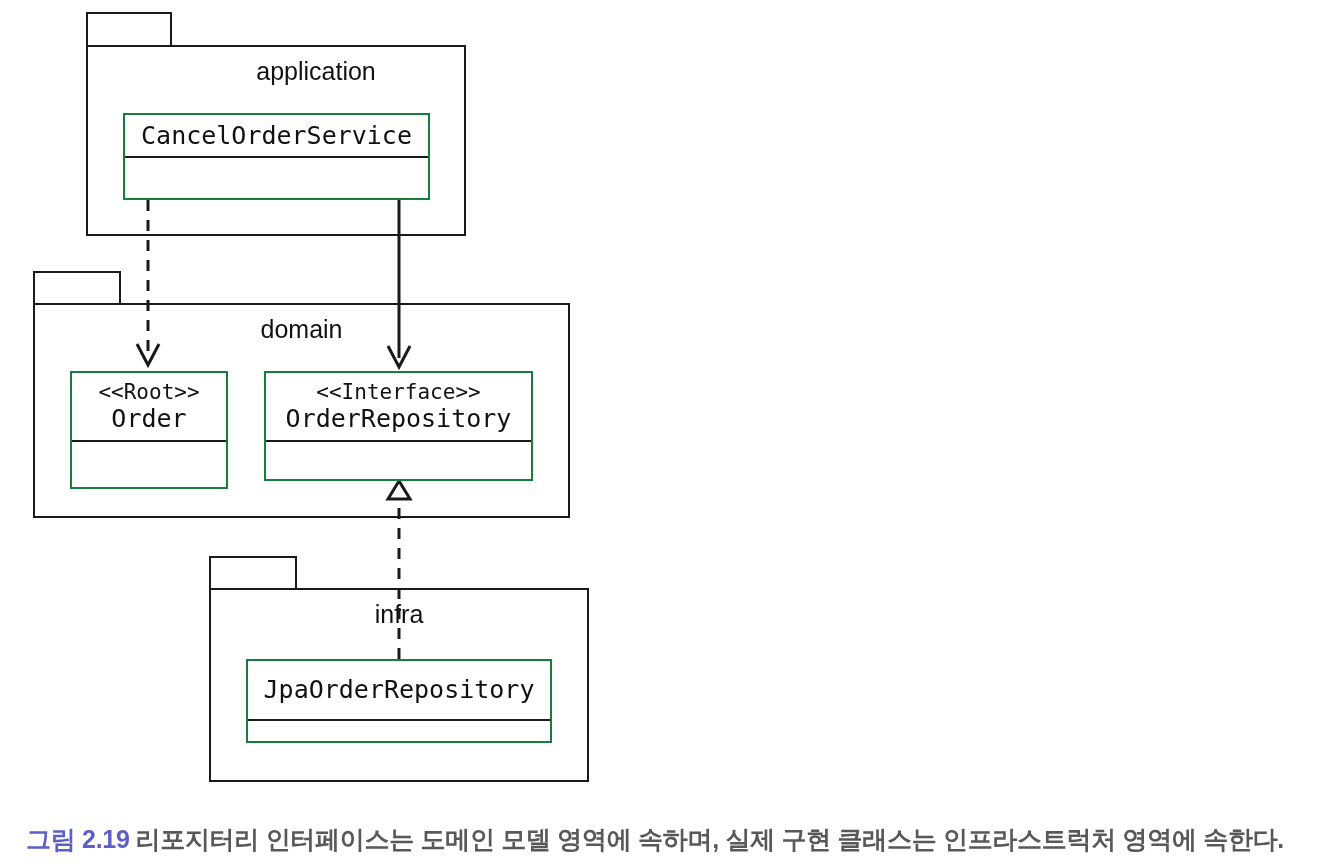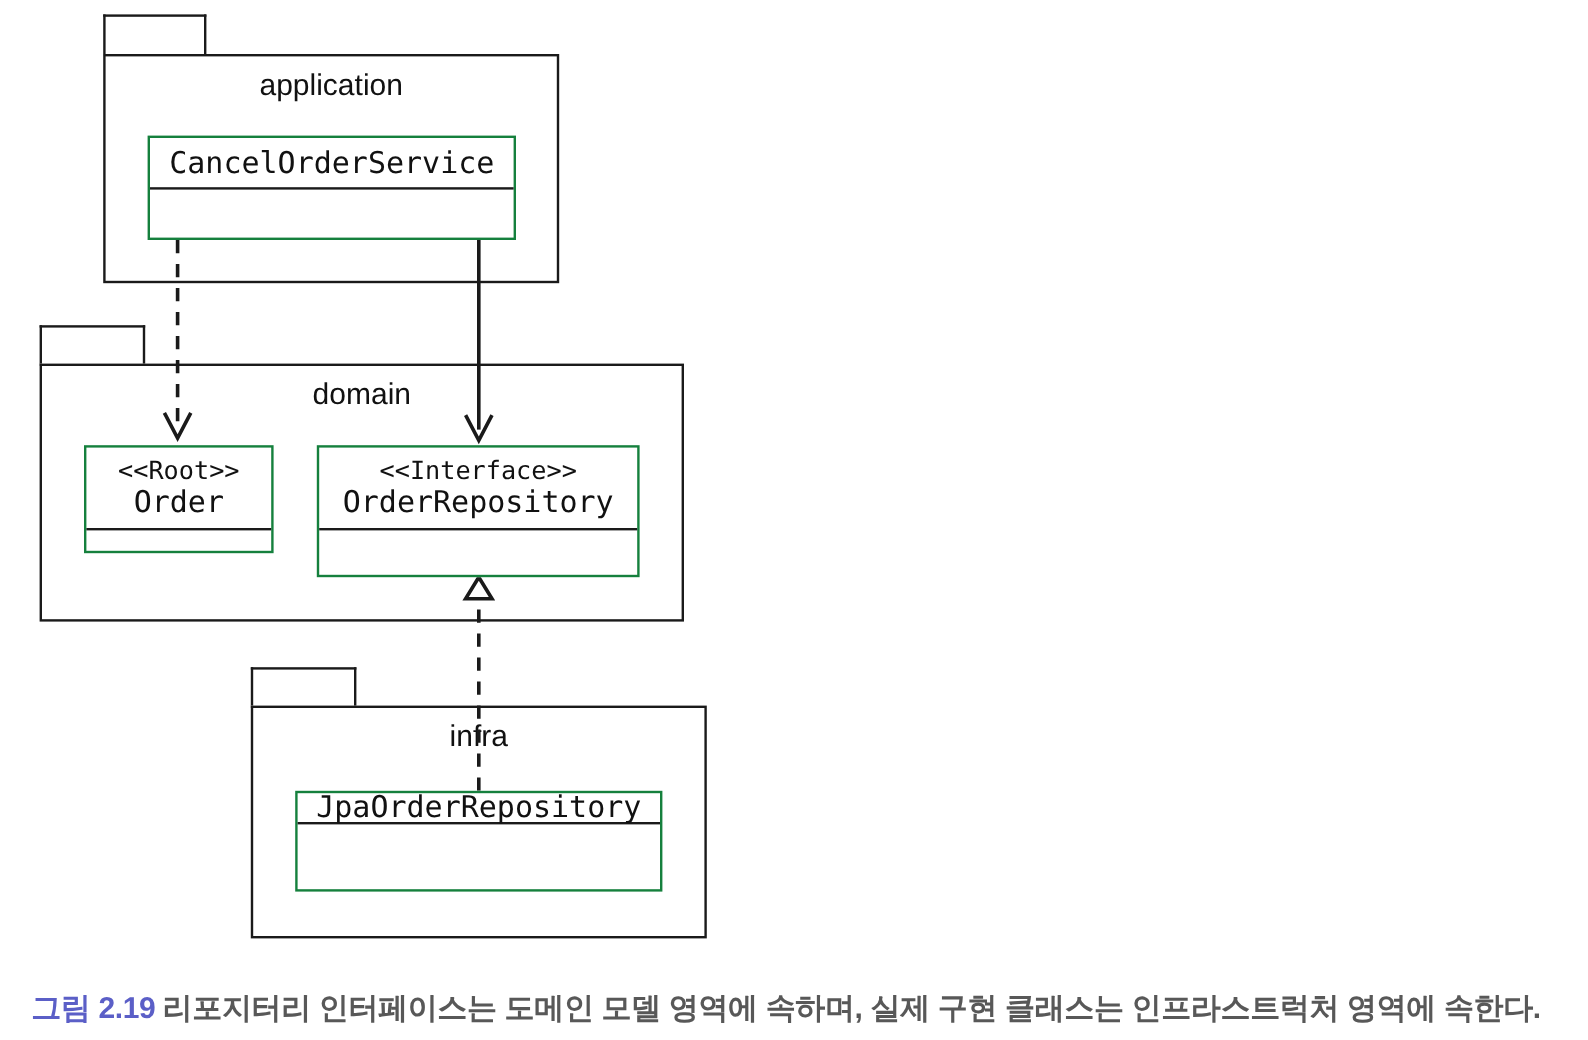--- a/index.html
+++ b/index.html
@@ -123,37 +123,37 @@
   }
 </style>
 </head>
 <body>
 
 <div id="diagram-canvas">
 
   <div class="package" style="left:86px; top:12px; width:380px; height:224px;">
     <div class="package-tab" style="width:86px; height:35px;"></div>
     <div class="package-body" style="top:33px; width:380px; height:191px;"></div>
-    <div class="package-label" style="top:45px;">application</div>
+    <div class="package-label" style="top:45px;margin-left:40px;">application</div>
   </div>
 
   <div class="class-box" style="left:123px; top:113px; width:307px; height:87px;">
     <div class="class-name-compartment" style="height:43px;">
       <span class="class-name">CancelOrderService</span>
     </div>
     <div class="class-attr-compartment" style="height:42px;"></div>
   </div>
 
   <div class="package" style="left:33px; top:271px; width:537px; height:247px;">
     <div class="package-tab" style="width:88px; height:34px;"></div>
     <div class="package-body" style="top:32px; width:537px; height:215px;"></div>
     <div class="package-label" style="top:44px;">domain</div>
   </div>
 
-  <div class="class-box" style="left:70px; top:371px; width:158px; height:90px;">
+  <div class="class-box" style="left:70px; top:371px; width:158px; height:118px;">
     <div class="class-name-compartment" style="height:69px;">
       <span class="stereotype">&lt;&lt;Root&gt;&gt;</span>
       <span class="class-name">Order</span>
     </div>
     <div class="class-attr-compartment" style="height:41px;"></div>
   </div>
 
   <div class="class-box" style="left:264px; top:371px; width:269px; height:110px;">
     <div class="class-name-compartment" style="height:69px;">
       <span class="stereotype">&lt;&lt;Interface&gt;&gt;</span>
@@ -162,21 +162,21 @@
     <div class="class-attr-compartment" style="height:41px;"></div>
   </div>
 
   <div class="package" style="left:209px; top:556px; width:380px; height:226px;">
     <div class="package-tab" style="width:88px; height:34px;"></div>
     <div class="package-body" style="top:32px; width:380px; height:194px;"></div>
     <div class="package-label" style="top:44px;">infra</div>
   </div>
 
   <div class="class-box" style="left:246px; top:659px; width:306px; height:84px;">
-    <div class="class-name-compartment" style="height:26px;">
+    <div class="class-name-compartment" style="height:60px;">
       <span class="class-name">JpaOrderRepository</span>
     </div>
     <div class="class-attr-compartment" style="height:40px;"></div>
   </div>
 
   <svg class="conn-svg" viewBox="0 0 1323 867">
 
      Order (dashed, open arrowhead) --&gt;
     <g>
       <line x1="148" y1="200" x2="148" y2="355" stroke="#1a1a1a" stroke-width="3" stroke-dasharray="11,9"></line>

